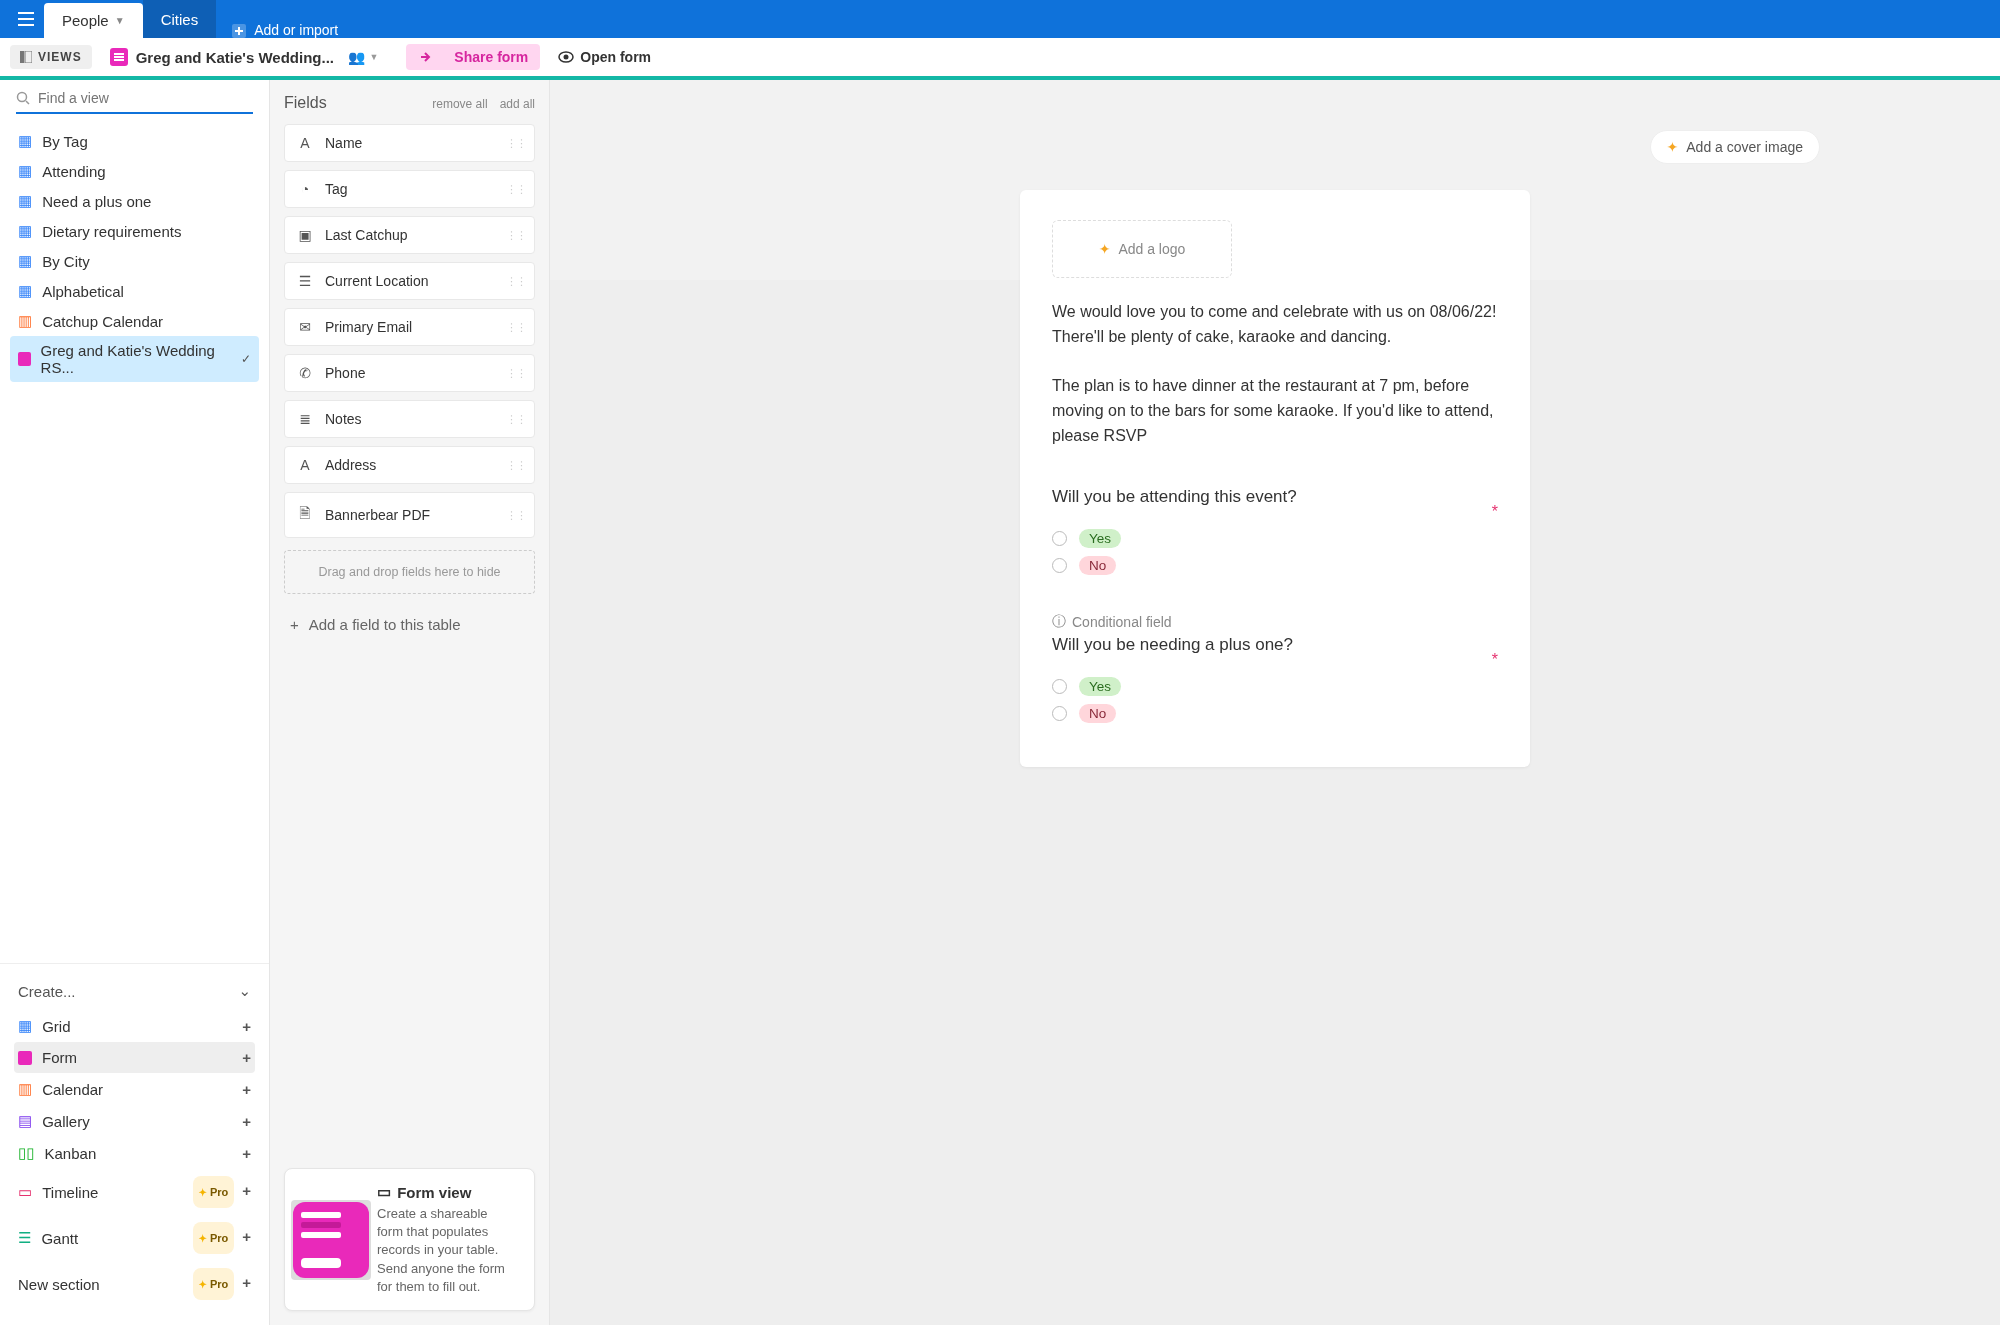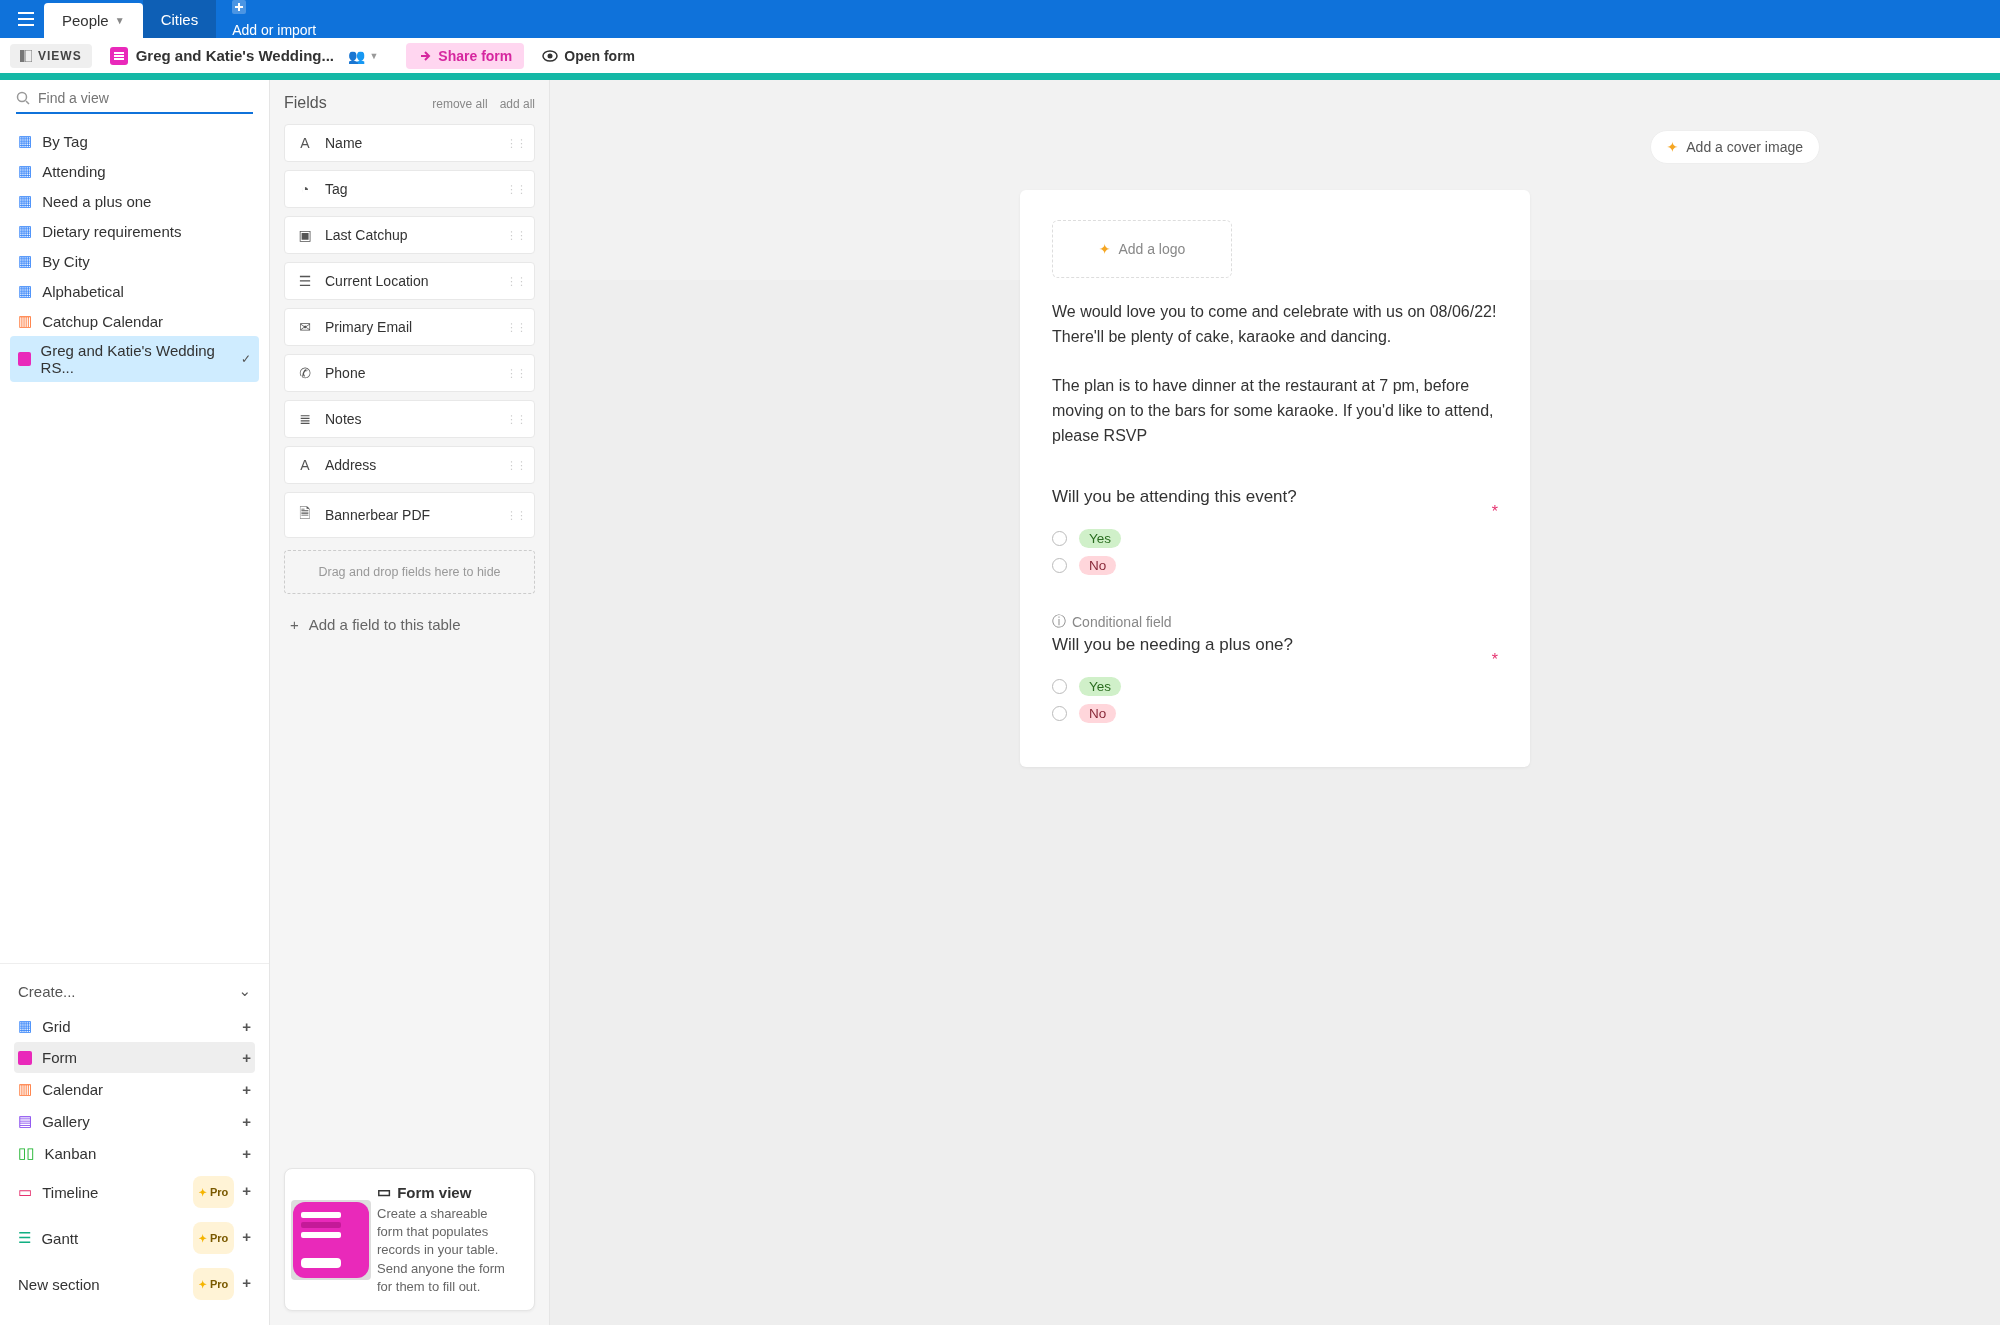--- a/index.html
+++ b/index.html
@@ -5,30 +5,30 @@
 * { box-sizing: border-box; margin: 0; padding: 0; }
 body { font-family: -apple-system, BlinkMacSystemFont, "Segoe UI", Helvetica, Arial, sans-serif; font-size: 14px; color: #333; background: #f5f5f5; }
 
 
 .topbar { background: #0f72da; height: 38px; display: flex; align-items: stretch; padding-left: 8px; color: #fff; }
 .topbar .menu-btn { display:flex; align-items:center; justify-content:center; width:36px; color:#fff; cursor:pointer; }
 .tab { display:flex; align-items:center; padding:0 18px; font-size:15px; cursor:pointer; }
 .tab.people { background:#fff; color:#333; border-top-left-radius:4px; border-top-right-radius:4px; margin-top:3px; }
 .tab.people .caret { margin-left:6px; color:#888; font-size:10px; }
 .tab.cities { background:#0e5fb5; color:#fff; }
-.add-import { display:flex; align-items:flex-start; gap:8px; padding:0 16px; color:#fff; cursor:pointer;flex-direction:column; }
-
-
-.toolbar { background:#fff; border-bottom:7px solid #14b8a6; height:42px; display:flex; align-items:center; padding:0 10px; gap:8px; }
+.add-import { display:flex; align-items:flex-end; gap:8px; padding:0 16px; color:#fff; cursor:pointer; }
+
+
+.toolbar { background:#fff; border-bottom:4px solid #14b8a6; height:42px; display:flex; align-items:center; padding:0 10px; gap:8px; }
 .views-btn { background:#efefef; border-radius:4px; padding:5px 10px; display:flex; align-items:center; gap:6px; font-size:12px; font-weight:700; letter-spacing:1px; color:#444; cursor:pointer; }
 .form-title { display:flex; align-items:center; gap:8px; margin-left:10px; font-weight:600; font-size:15px; cursor:pointer; }
 .form-icon-sm { width:18px; height:18px; background:#e929ba; border-radius:3px; display:inline-flex; align-items:center; justify-content:center; }
 .form-icon-sm::before { content:""; display:block; width:10px; height:2px; background:#fff; box-shadow:0 3px 0 #fff, 0 -3px 0 #fff; }
 .people-btn { color:#666; display:flex; align-items:center; gap:4px; padding:0 6px; cursor:pointer; }
-.share-form-btn { background:#ffd6f0; color:#d6269f; border-radius:4px; padding:5px 12px; display:flex; align-items:center; gap:6px; font-weight:600; cursor:pointer; margin-left:14px; }
+.share-form-btn { background:#ffd6f0; color:#d6269f; border-radius:4px; padding:5px 12px; display:flex; align-items:center; gap:22px; font-weight:600; cursor:pointer; margin-left:14px; }
 .open-form-btn { display:flex; align-items:center; gap:6px; font-weight:600; padding:5px 10px; cursor:pointer; }
 
 
 .main { display:flex; height:calc(100vh - 80px); }
 .left-panel { width:270px; background:#fff; border-right:1px solid #e5e5e5; display:flex; flex-direction:column; }
 .view-search { padding:10px 16px 6px; }
 .view-search .search-wrap { display:flex; align-items:center; gap:8px; color:#999; border-bottom:2px solid #0f72da; padding-bottom:6px; }
 .view-search input { border:none; outline:none; font-size:14px; flex:1; color:#333; }
 .view-list { padding:6px 10px; overflow-y:auto; flex:1; }
 .view-item { display:flex; align-items:center; gap:10px; padding:6px 8px; border-radius:4px; cursor:pointer; font-size:15px; }

